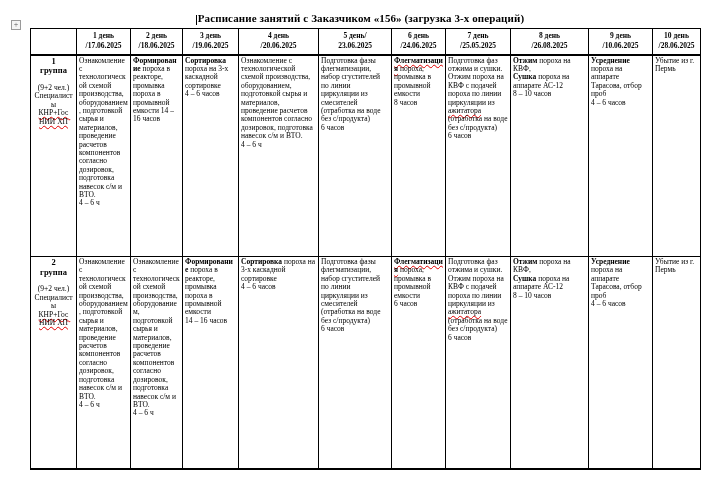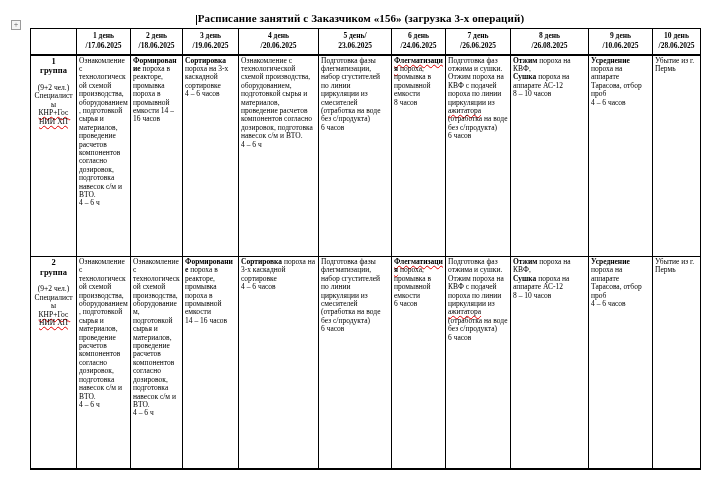--- a/index.html
+++ b/index.html
@@ -77,21 +77,21 @@
 /18.06.2025</th>
         <th>3 день
 /19.06.2025</th>
         <th>4 день
 /20.06.2025</th>
         <th>5 день/
 23.06.2025</th>
         <th>6 день
 /24.06.2025</th>
         <th>7 день
-/26.06.2025</th>
+/25.05.2025</th>
         <th>8 день
 /26.08.2025</th>
         <th>9 день
 /10.06.2025</th>
         <th>10 день
 /28.06.2025</th>
       </tr>
     </thead>
   <tbody>
       <tr>

